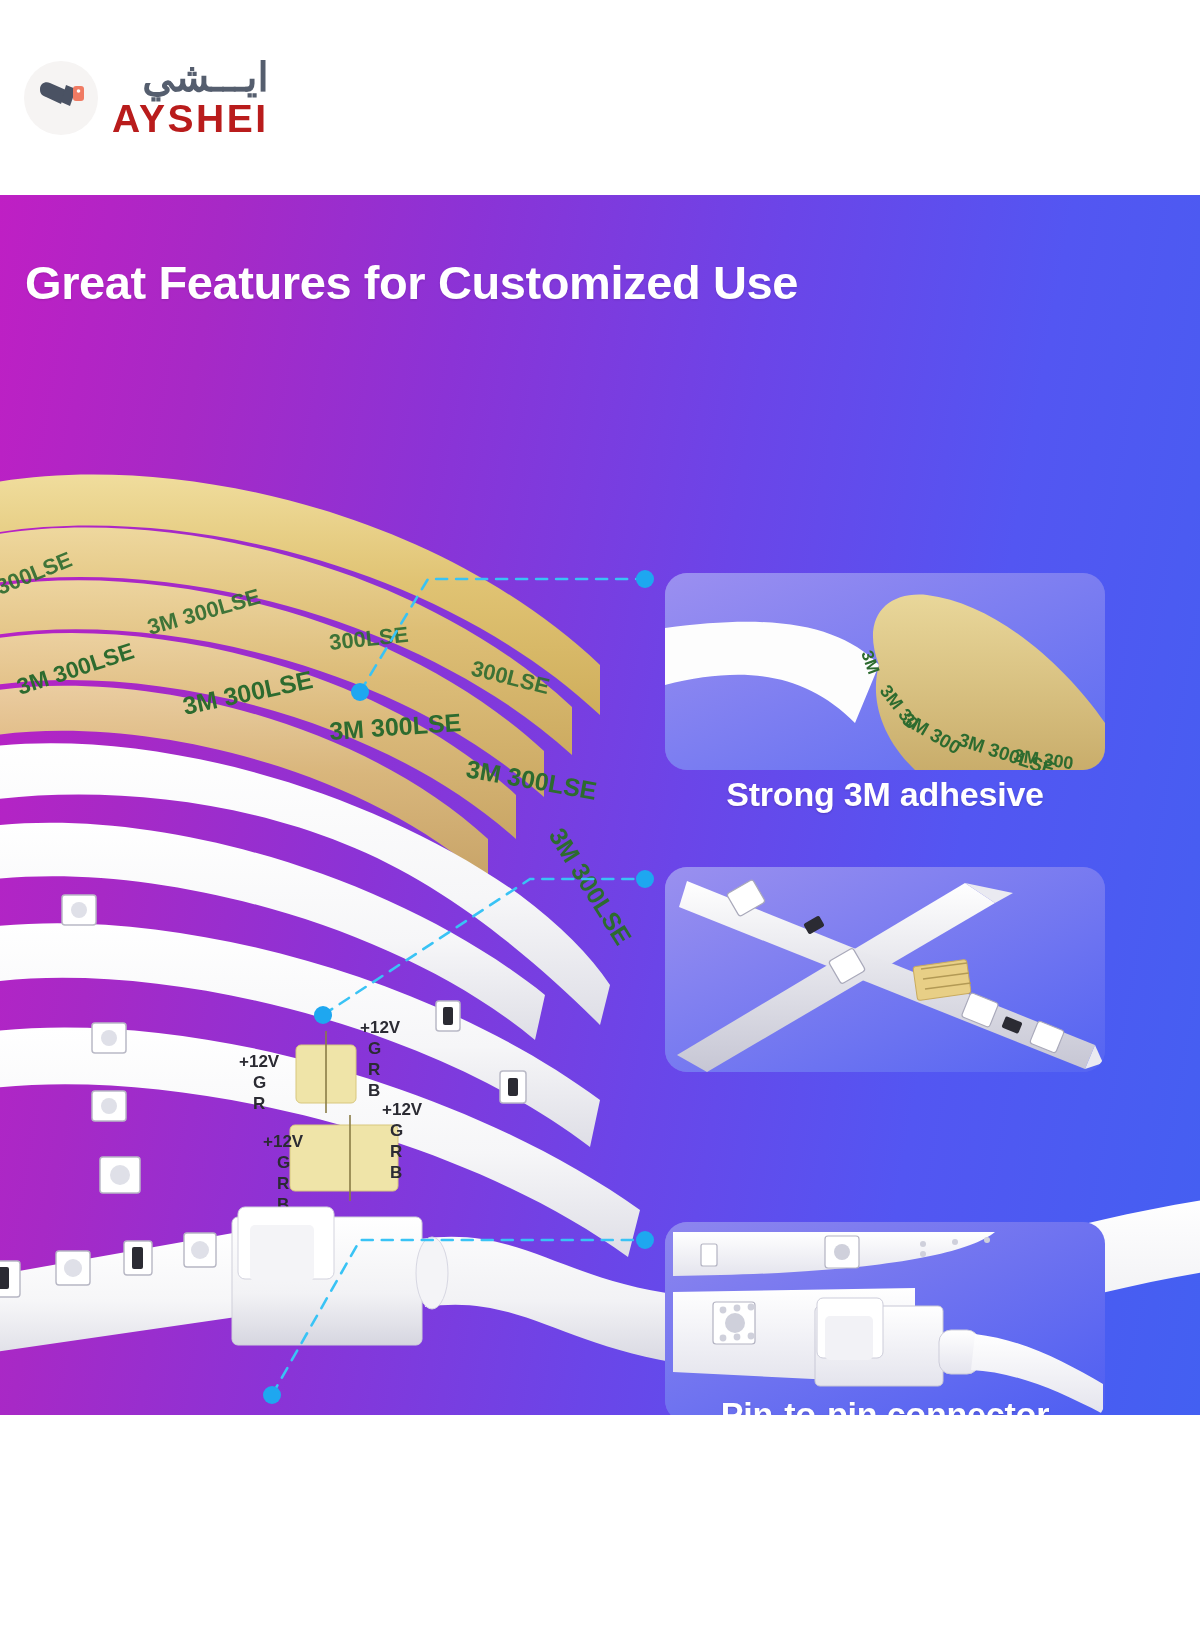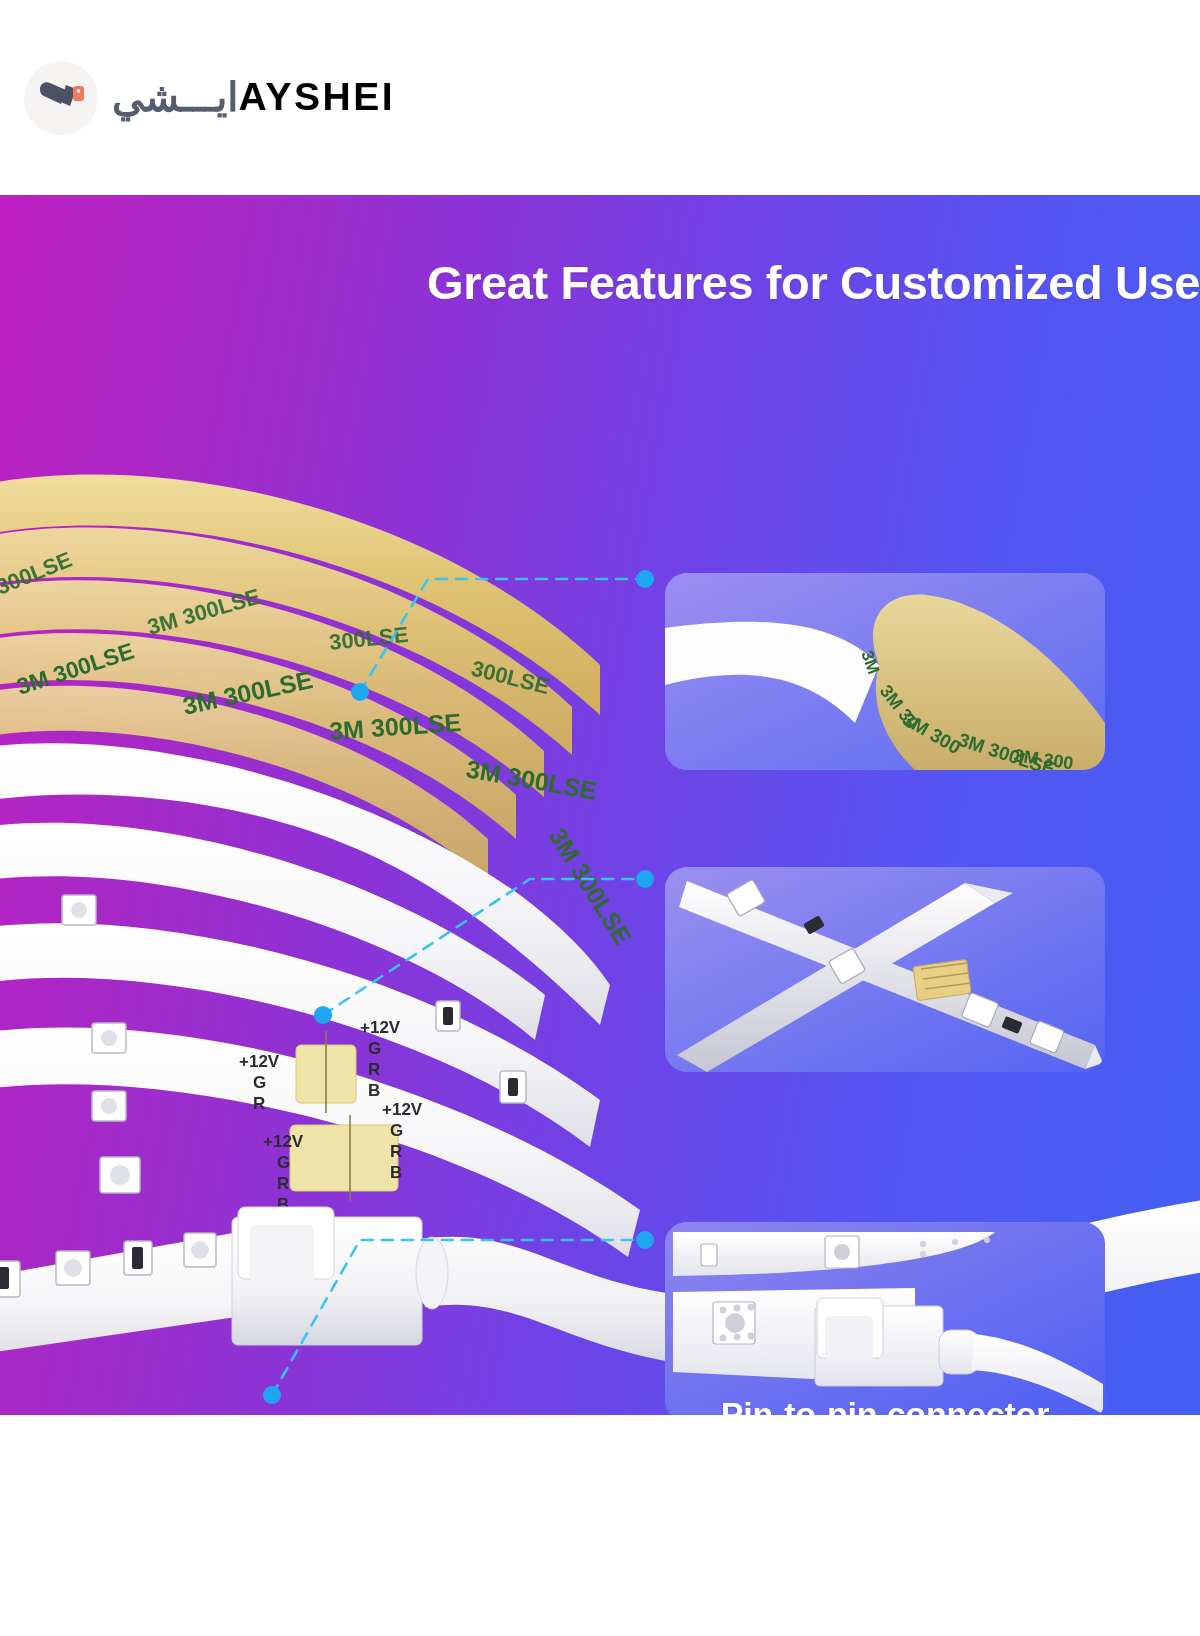--- a/index.html
+++ b/index.html
@@ -7,33 +7,33 @@
     font-family:"Liberation Sans", sans-serif; overflow:hidden; }
 
   .page { position:relative; width:1200px; height:1636px; background:#fff; }
 
   
   .brand { position:absolute; left:0; top:0; width:1200px; height:195px;
            background:#fff; display:flex; align-items:center; padding-left:24px; }
   .brand-mark { position:relative; width:74px; height:74px; border-radius:50%;
                 background:#f6f4f3; flex:0 0 auto; margin-right:14px; }
   .brand-mark svg { position:absolute; left:12px; top:14px; }
-  .brand-text { display:flex; flex-direction:row; justify-content:center; }
+  .brand-text { display:flex; flex-direction:column; justify-content:center; }
   .brand-ar { font-size:40px; color:#555e6e; line-height:1.0; letter-spacing:1px;
               font-weight:600; direction:rtl; margin-bottom:2px; }
-  .brand-en { font-size:39px; font-weight:bold; color:#000000; letter-spacing:2.5px;
+  .brand-en { font-size:39px; font-weight:bold; color:#b91c1c; letter-spacing:2.5px;
               line-height:1.0; }
 
   
   .hero { position:absolute; left:0; top:195px; width:1200px; height:1220px;
           background:linear-gradient(100deg,#bf1fc4 0%,#a729c6 16%,#8b33d6 34%,
                      #6b45e8 56%,#5356f2 76%,#4360f2 100%);
           overflow:hidden; }
 
-  .hero-title { position:absolute; top:60px; left:0; width:1200px; text-align:right;
+  .hero-title { position:absolute; top:60px; left:0; width:1200px; text-align:left;
                 color:#ffffff; font-size:47px; font-weight:bold; letter-spacing:-0.4px;
                 text-shadow:0 1px 2px rgba(60,0,80,.18);padding-left:25px; }
 
   
   .leaders { position:absolute; left:0; top:0; width:1200px; height:1220px; }
 
   
   .card { position:absolute; width:440px; border-radius:22px; overflow:hidden;
           background:linear-gradient(135deg, rgba(255,255,255,.22), rgba(255,255,255,.05)); }
   .card-media { position:relative; width:100%; height:100%; overflow:hidden; }
@@ -240,20 +240,21 @@
           <g fill="#2d6b2f" font-family="Liberation Sans, sans-serif" font-weight="bold">
             <text transform="translate(196,80) rotate(70)" font-size="17">3M</text>
             <text transform="translate(214,118) rotate(52)" font-size="18">3M 30</text>
             <text transform="translate(236,150) rotate(30)" font-size="19">3M 300</text>
             <text transform="translate(292,172) rotate(18)" font-size="19">3M 300LSE</text>
             <text transform="translate(348,188) rotate(8)" font-size="18">3M 300</text>
           </g>
         </svg>
       </div>
     </div>
+    <div class="card-caption" id="cap1">Strong 3M adhesive</div>
 
     <div class="card" id="card2">
       <div class="card-media">
         <svg class="media-svg" width="440" height="205" viewBox="0 0 440 205">
           <defs>
             <linearGradient id="c2bg" x1="0" y1="0" x2="1" y2="1">
               <stop offset="0%" stop-color="#9a90ef"></stop>
                 <stop offset="100%" stop-color="#5464f2"></stop>
             </linearGradient>
             <linearGradient id="blade" x1="0" y1="0" x2="0" y2="1">

